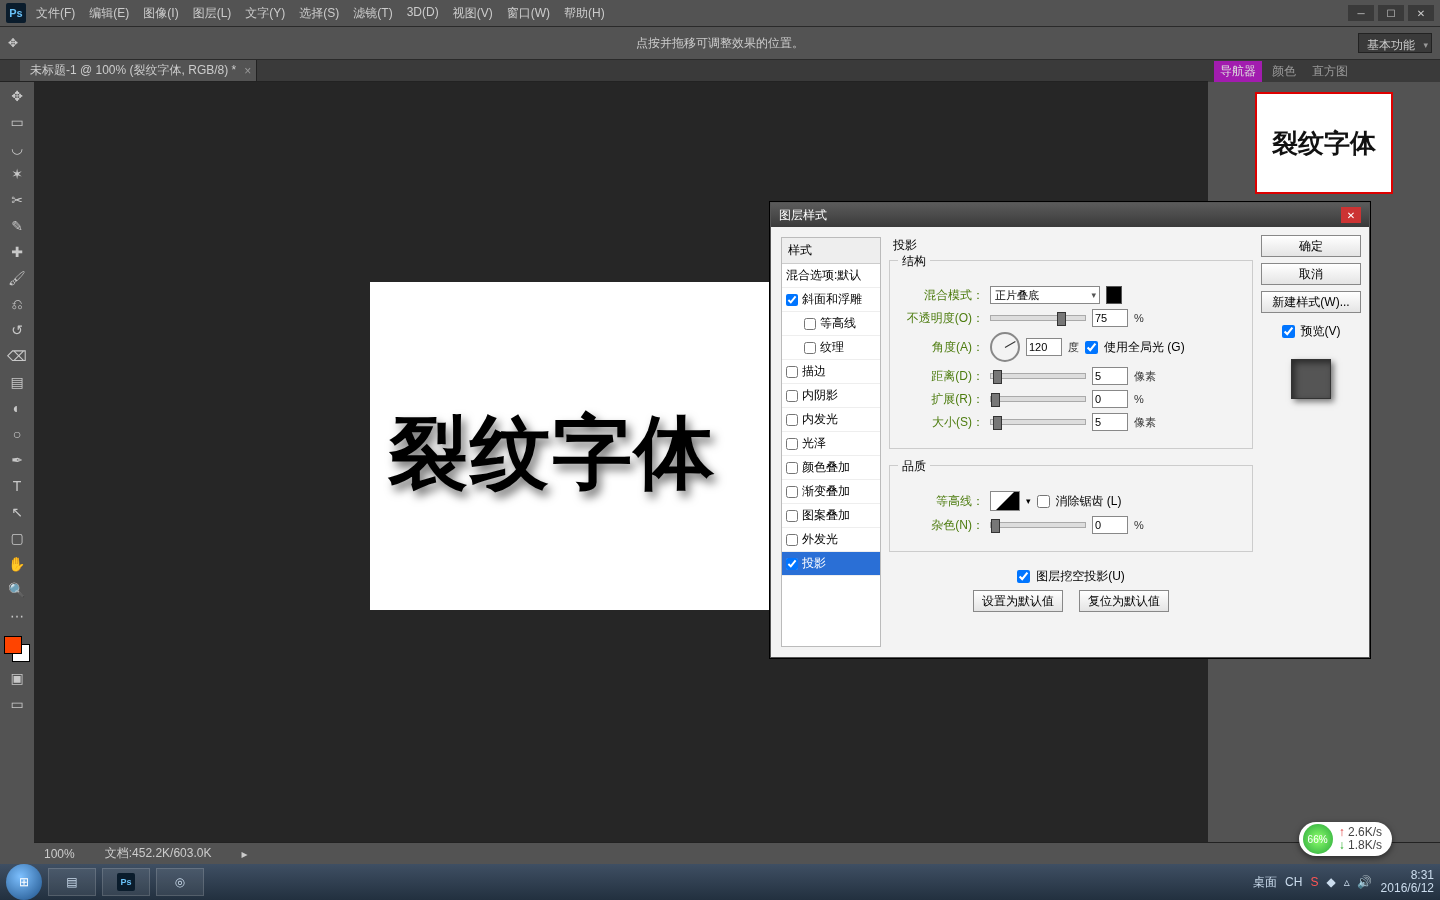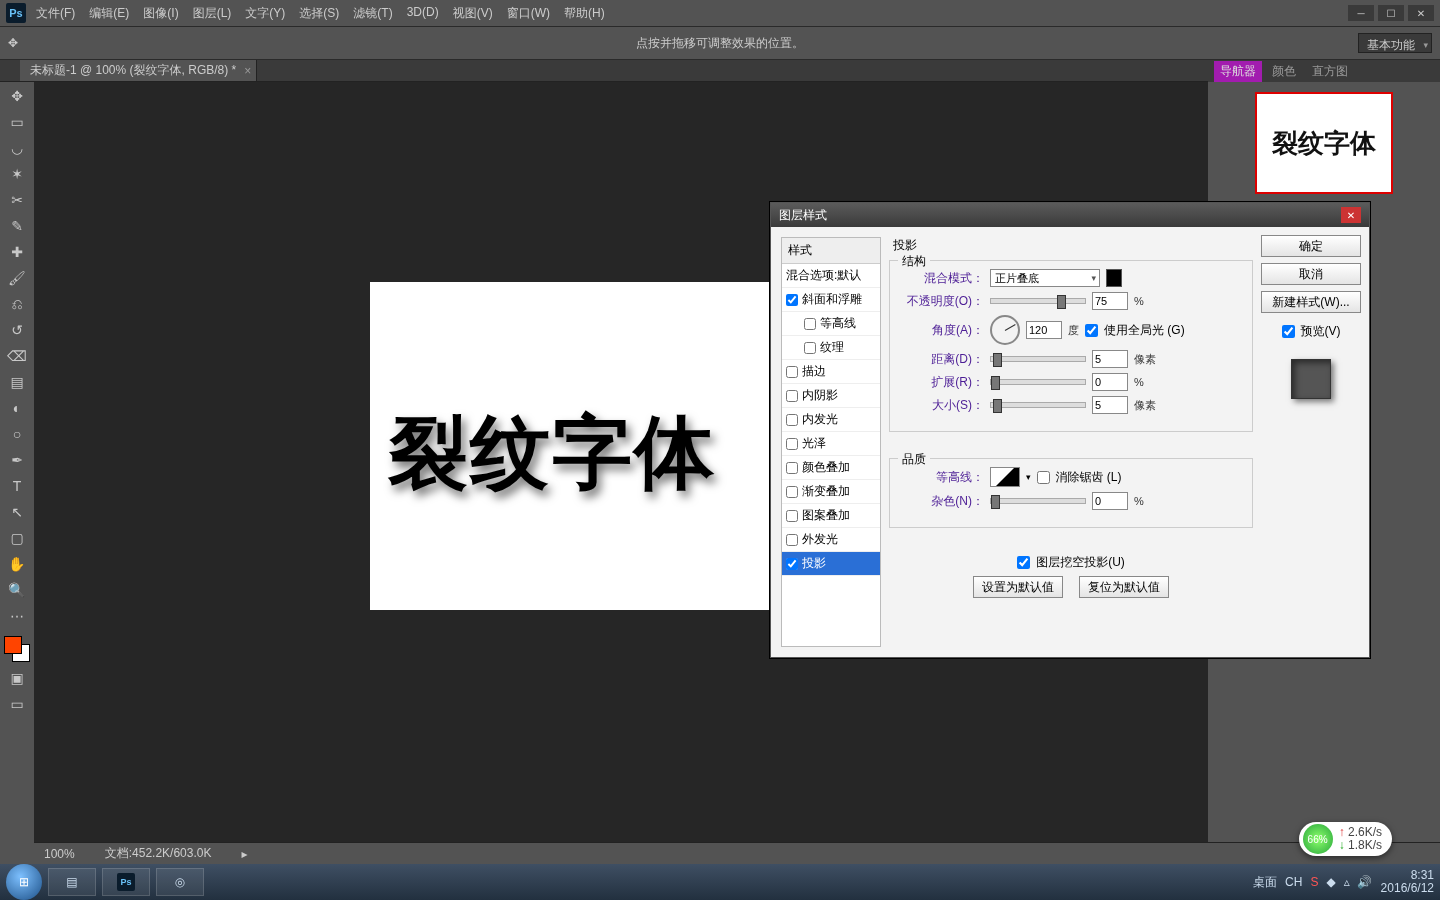--- a/index.html
+++ b/index.html
@@ -44,24 +44,24 @@
 .dlg-title{height:24px;background:linear-gradient(#5b5b5b,#3a3a3a);color:#fff;display:flex;align-items:center;padding:0 8px;font-size:12px}
 .dlg-close{margin-left:auto;width:20px;height:16px;background:#c33;color:#fff;display:flex;align-items:center;justify-content:center;font-size:10px}
 .dlg-body{position:absolute;top:24px;left:0;right:0;bottom:0;background:#f3f3f3;display:flex}
 .fxlist{width:100px;border:1px solid #bbb;margin:10px 0 10px 10px;background:#fff}
 .fxlist .hdr{background:#eee;padding:4px 6px;border-bottom:1px solid #ccc}
 .fxrow{display:flex;align-items:center;padding:3px 4px;gap:4px;border-bottom:1px solid #eee;white-space:nowrap}
 .fxrow.sub{padding-left:22px}
 .fxrow input{width:12px;height:12px}
 .fxrow.sel{background:#2a6fd6;color:#fff}
 .fxmain{flex:1;padding:10px 8px;overflow:hidden}
-.grp{border:1px solid #ccc;padding:3px 8px 12px;margin-bottom:26px;position:relative;background:#f3f3f3}
+.grp{border:1px solid #ccc;padding:20px 8px 12px;margin-bottom:16px;position:relative;background:#f3f3f3}
 .grp>legend,.grp>.lg{position:absolute;top:-8px;left:8px;background:#f3f3f3;padding:0 4px;font-size:12px}
 .row{display:flex;align-items:center;margin:5px 0;gap:6px}
-.row label{width:86px;text-align:right;color:#4c1d95;font-size:12px}
+.row label{width:86px;text-align:right;color:#4d7c0f;font-size:12px}
 .num{width:36px;height:18px;border:1px solid #888;background:#fff;text-align:left;padding:0 2px;font-size:11px}
 .unit{font-size:11px;color:#333}
 .slider{width:96px;height:6px;background:#ddd;border:1px solid #aaa;position:relative}
 .slider .thumb{position:absolute;top:-4px;width:9px;height:14px;background:#777;border:1px solid #333}
 .comboblack{width:16px;height:18px;background:#000;border:1px solid #555}
 .combobox{width:110px;height:18px;border:1px solid #888;background:#fff;display:flex;align-items:center;padding:0 4px;position:relative;font-size:11px}
 .combobox:after{content:"▾";position:absolute;right:3px;font-size:9px;color:#555}
 .anglewid{width:30px;height:30px;border:2px solid #888;border-radius:50%;position:relative}
 .anglewid:after{content:"";position:absolute;left:50%;top:50%;width:12px;height:1px;background:#333;transform-origin:left;transform:rotate(-30deg)}
 .contour{width:30px;height:20px;background:linear-gradient(135deg,#fff 48%,#000 52%);border:1px solid #888}

